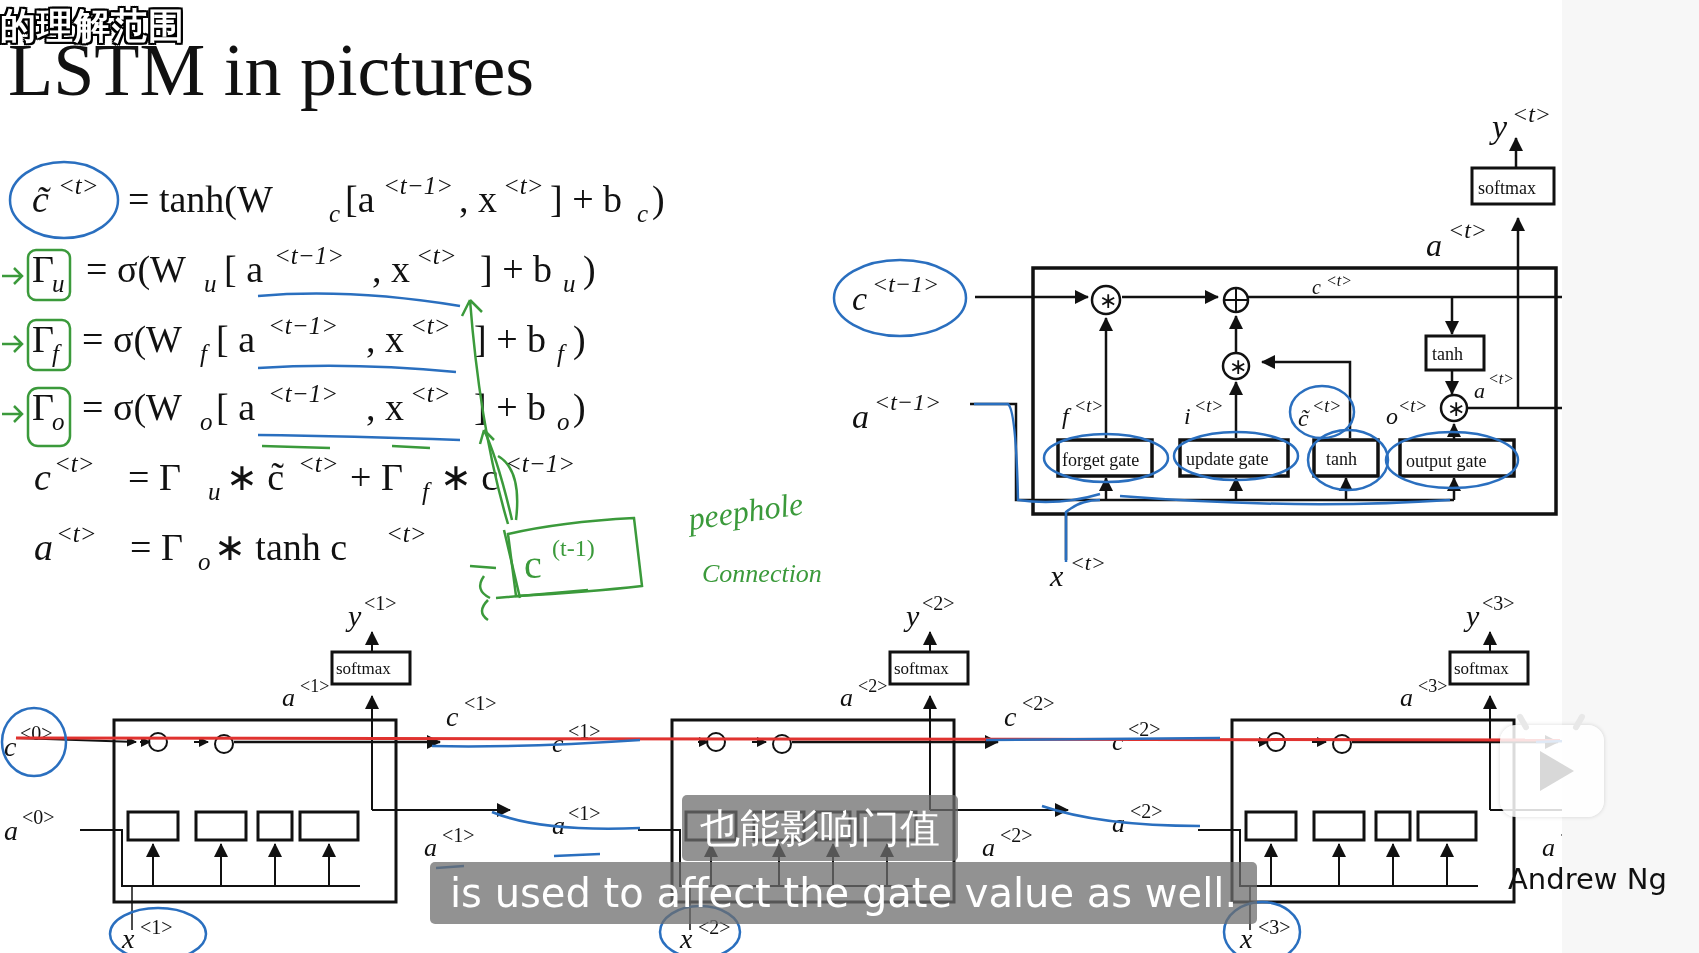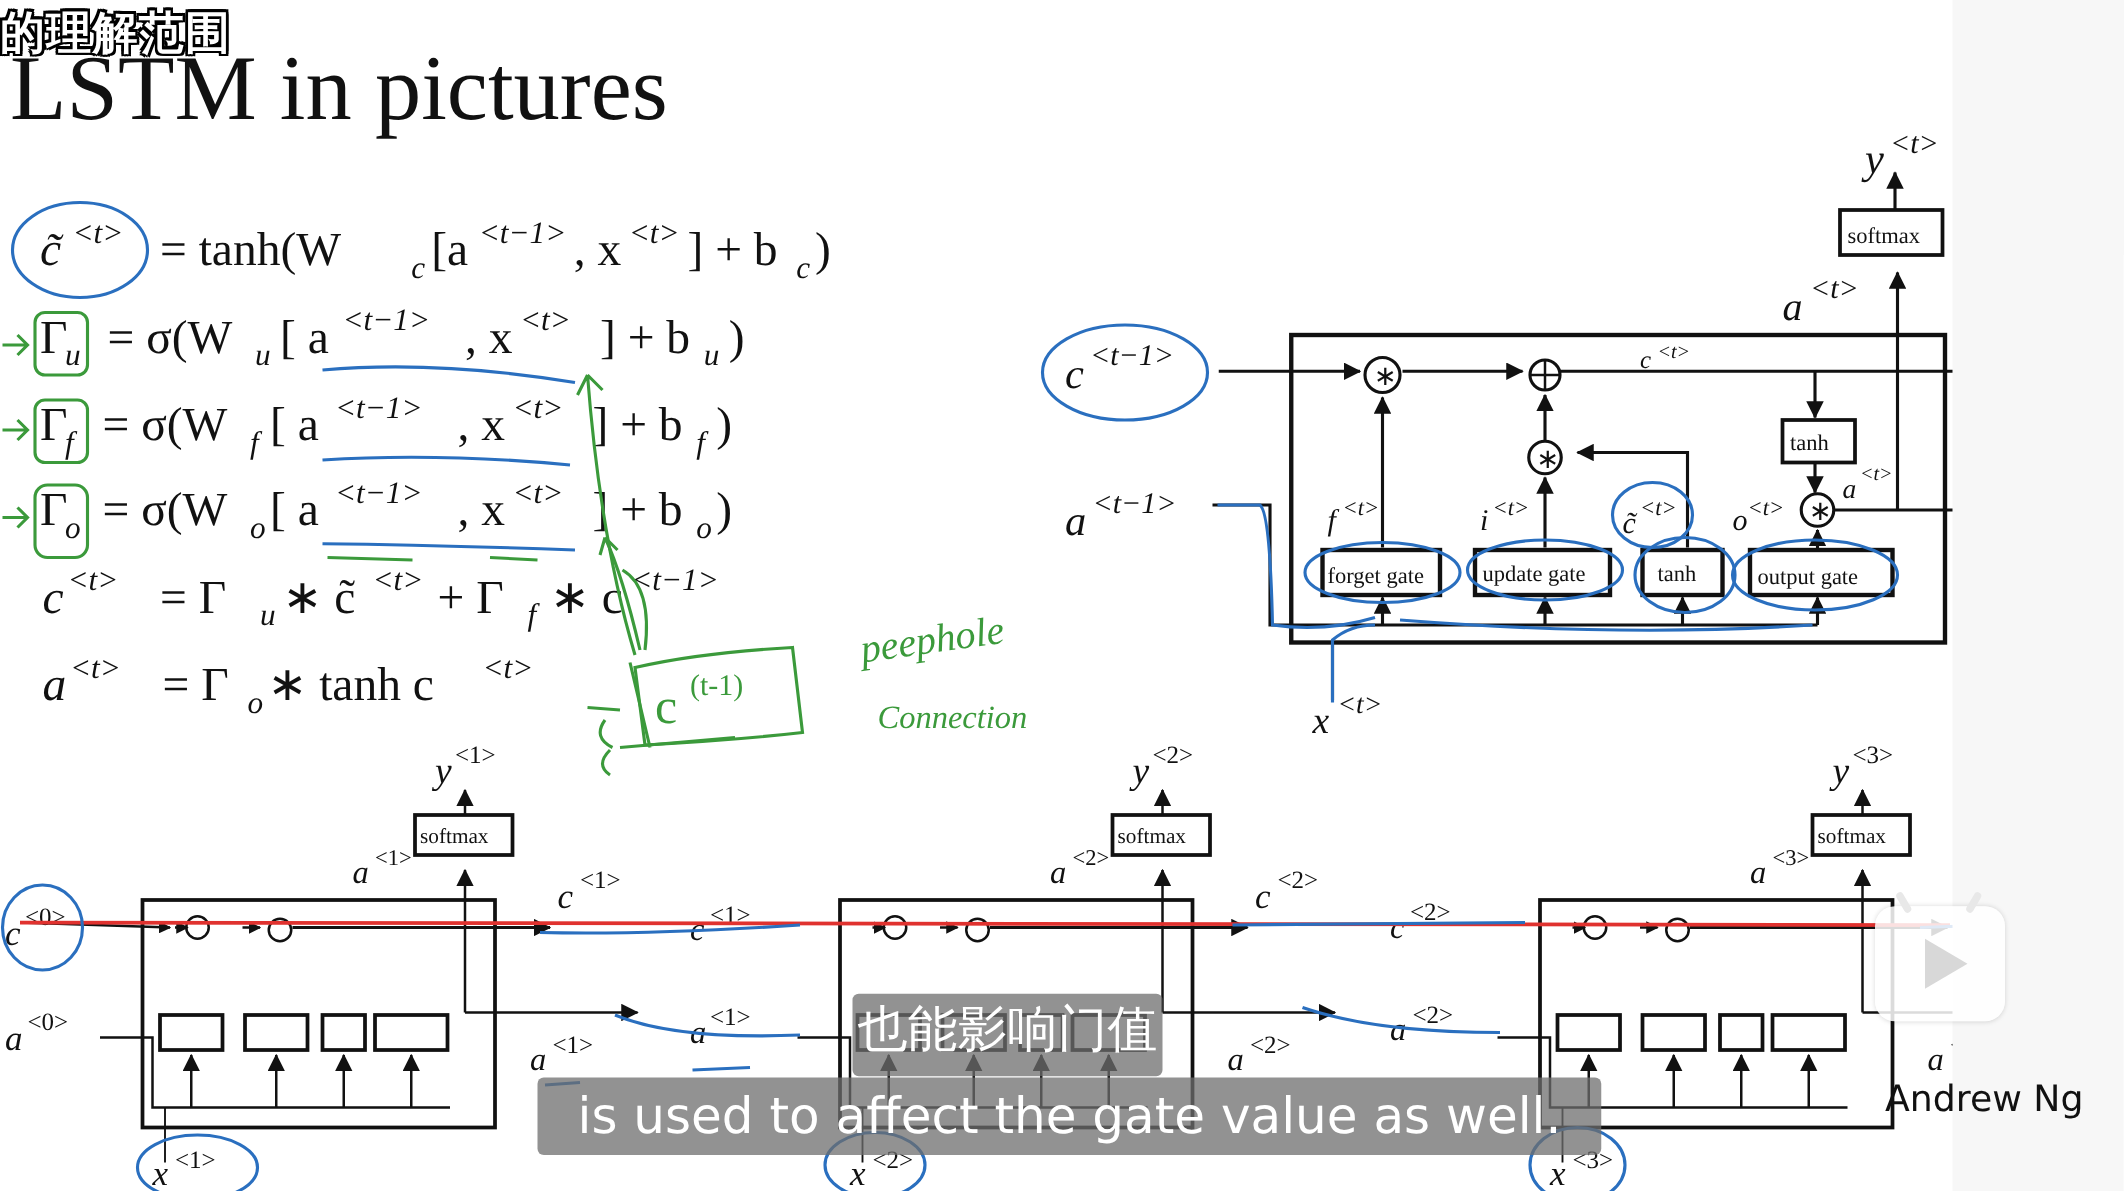--- a/index.html
+++ b/index.html
@@ -6,26 +6,26 @@
   body { width: 1699px; height: 953px; position: relative; overflow: hidden; font-family: "Liberation Serif", serif; }
   #stage { position: absolute; left: 0; top: 0; width: 1699px; height: 831px; }
   .side-strip { position: absolute; left: 1562px; top: 0; width: 137px; height: 953px; background: #f7f7f7; }
   svg text { font-family: "Liberation Serif", serif; }
   .cjk-title {
     position: absolute; left: 0; top: 2px; font-family: "DejaVu Sans", sans-serif; font-weight: bold;
     font-size: 36px; color: #fff; letter-spacing: 1px;
     text-shadow: -2px 0 #000, 2px 0 #000, 0 -2px #000, 0 2px #000, -2px -2px #000, 2px 2px #000, -2px 2px #000, 2px -2px #000;
   }
   .sub-cn {
-    position: absolute; left: 682px; top: 795px; height: 66px; padding: 0 4px;
+    position: absolute; left: 682px; top: 795px; height: 66px; padding: 0 18px;
     background: rgba(110,110,110,0.75); color: #fff; border-radius: 5px;
-    font-family: Liberation Mono, monospace; font-size: 40px; line-height: 66px; text-align: right;
+    font-family: Liberation Sans, sans-serif; font-size: 40px; line-height: 66px; text-align: right;
   }
   .sub-en {
-    position: absolute; left: 430px; top: 862px; height: 62px; padding: 0 32px;
+    position: absolute; left: 430px; top: 862px; height: 62px; padding: 0 20px;
     background: rgba(110,110,110,0.75); color: #fff; border-radius: 5px;
     font-family: "DejaVu Sans", sans-serif; font-size: 40px; line-height: 62px;
   }
   .author { position: absolute; left: 1508px; top: 862px; font-family: "DejaVu Sans", sans-serif; font-size: 29px; color: #111; }
   .play-btn {
     position: absolute; left: 1500px; top: 725px; width: 104px; height: 92px;
     background: rgba(255,255,255,0.85); border-radius: 16px;
     box-shadow: 0 0 4px rgba(0,0,0,0.15);
   }
   .play-btn .tri {

